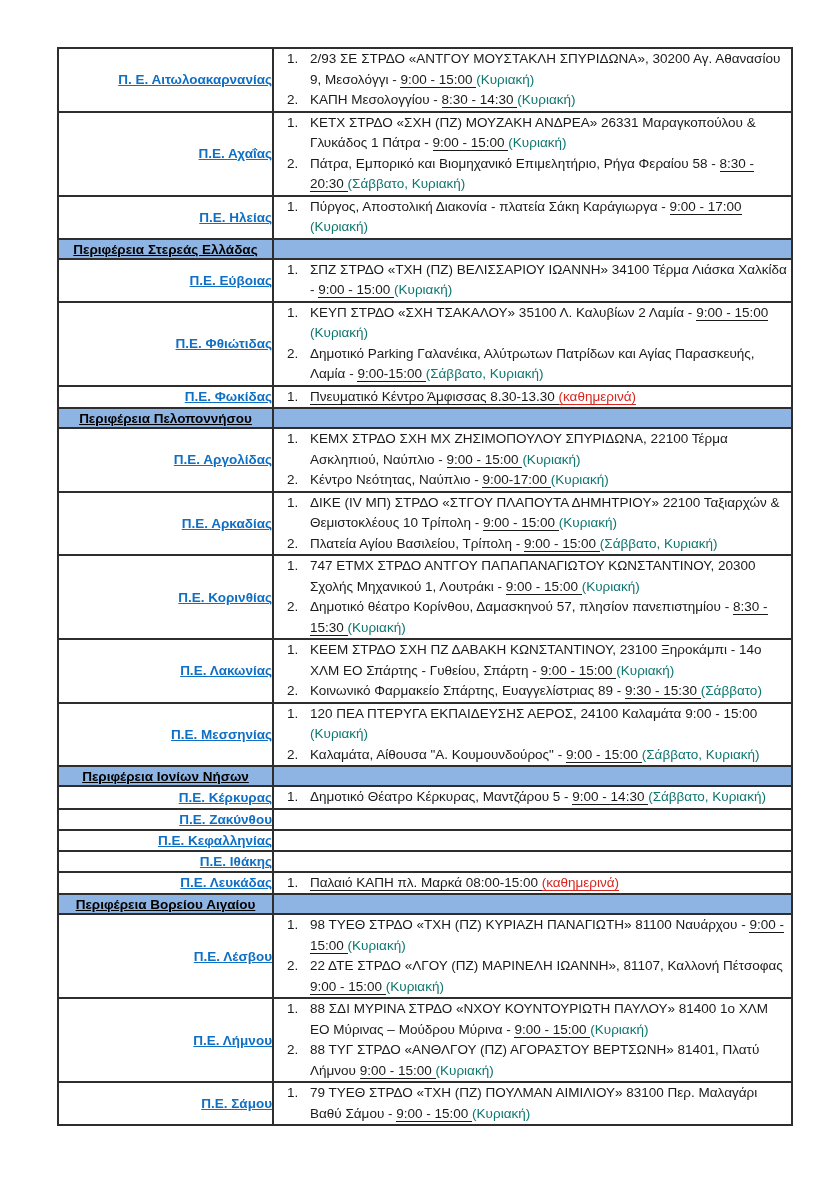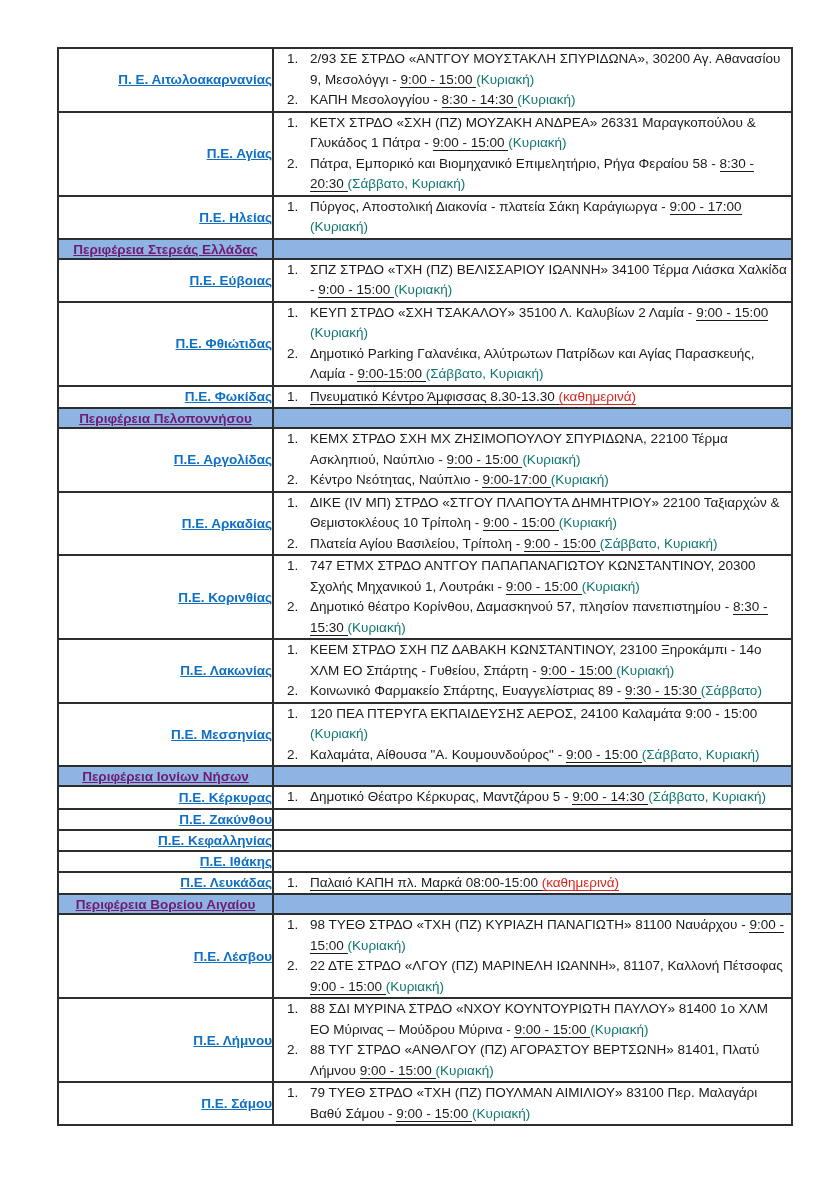--- a/index.html
+++ b/index.html
@@ -44,21 +44,21 @@
     line-height: 19px;
     cursor: pointer;
   }
   
   tr.region-row td {
     background: #8db4e2;
     height: 18px;
   }
   .region-cell { text-align: center; padding: 1px 3px; }
   .region-label {
-    color: #701a75;
+    color: #000000;
     font-weight: bold;
     text-decoration: underline;
     font-size: 13.5px;
     line-height: 17px;
     white-space: nowrap;
   }
   
   .items-cell { padding: 2px 5px 2px 0; }
   .item {
     display: flex;
@@ -104,21 +104,21 @@
                 <span class="item-num">1.</span>
                 <div class="item-text"><span class="seg-plain">2/93 ΣΕ ΣΤΡΔΟ «ΑΝΤΓΟΥ ΜΟΥΣΤΑΚΛΗ ΣΠΥΡΙΔΩΝΑ», 30200 Αγ. Αθανασίου 9, Μεσολόγγι - </span><span class="seg-time">9:00 - 15:00 </span><span class="seg-red">(Κυριακή)</span></div>
               </div>
               <div class="item">
                 <span class="item-num">2.</span>
                 <div class="item-text"><span class="seg-plain">ΚΑΠΗ Μεσολογγίου - </span><span class="seg-time">8:30 - 14:30 </span><span class="seg-red">(Κυριακή)</span></div>
               </div>
             </td>
           </tr>
           <tr>
-            <td class="label-cell"><span class="entity-label">Π.Ε. Αγίας</span></td>
+            <td class="label-cell"><span class="entity-label">Π.Ε. Αχαΐας</span></td>
             <td class="items-cell">
               <div class="item">
                 <span class="item-num">1.</span>
                 <div class="item-text"><span class="seg-plain">ΚΕΤΧ ΣΤΡΔΟ «ΣΧΗ (ΠΖ) ΜΟΥΖΑΚΗ ΑΝΔΡΕΑ» 26331 Μαραγκοπούλου &amp; Γλυκάδος 1 Πάτρα - </span><span class="seg-time">9:00 - 15:00 </span><span class="seg-red">(Κυριακή)</span></div>
               </div>
               <div class="item">
                 <span class="item-num">2.</span>
                 <div class="item-text"><span class="seg-plain">Πάτρα, Εμπορικό και Βιομηχανικό Επιμελητήριο, Ρήγα Φεραίου 58 - </span><span class="seg-time">8:30 - 20:30 </span><span class="seg-red">(Σάββατο, Κυριακή)</span></div>
               </div>
             </td>

